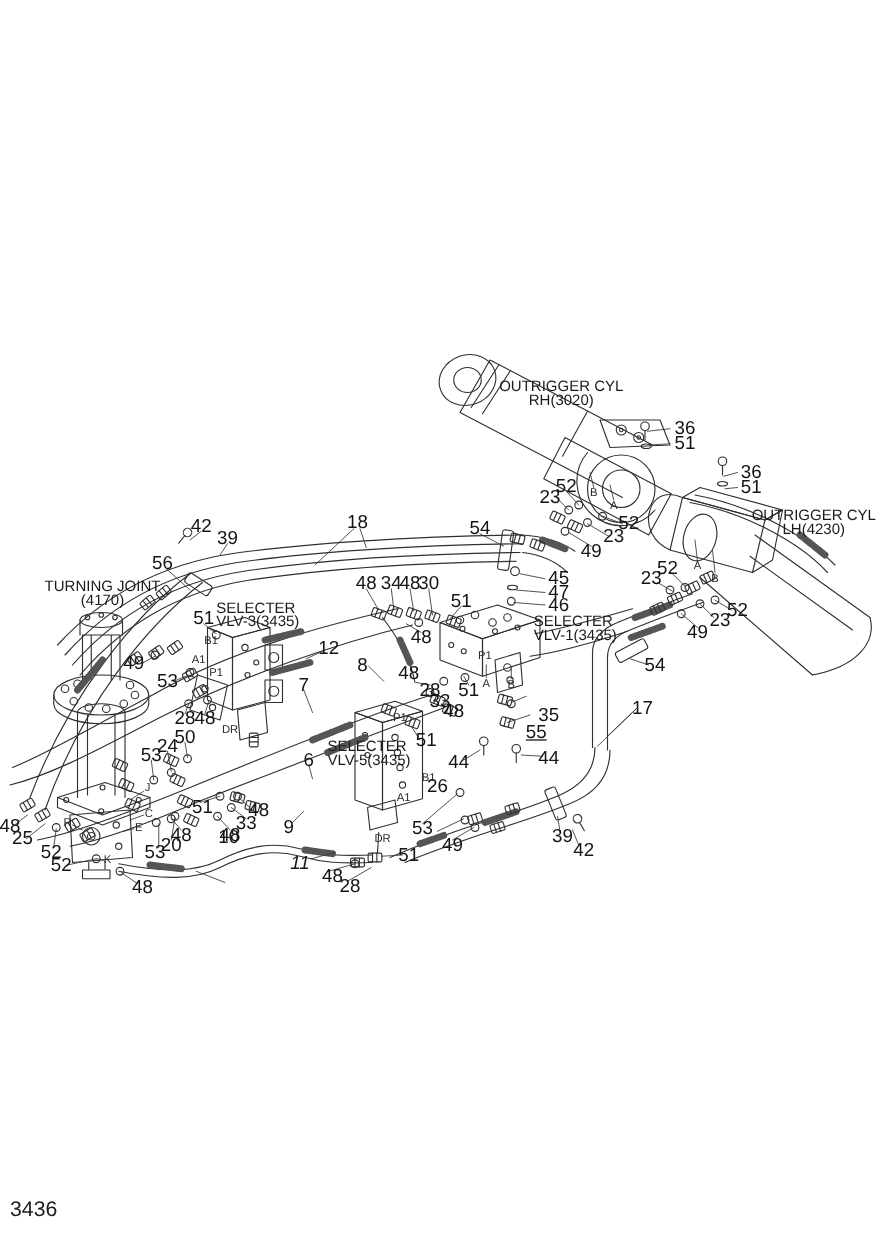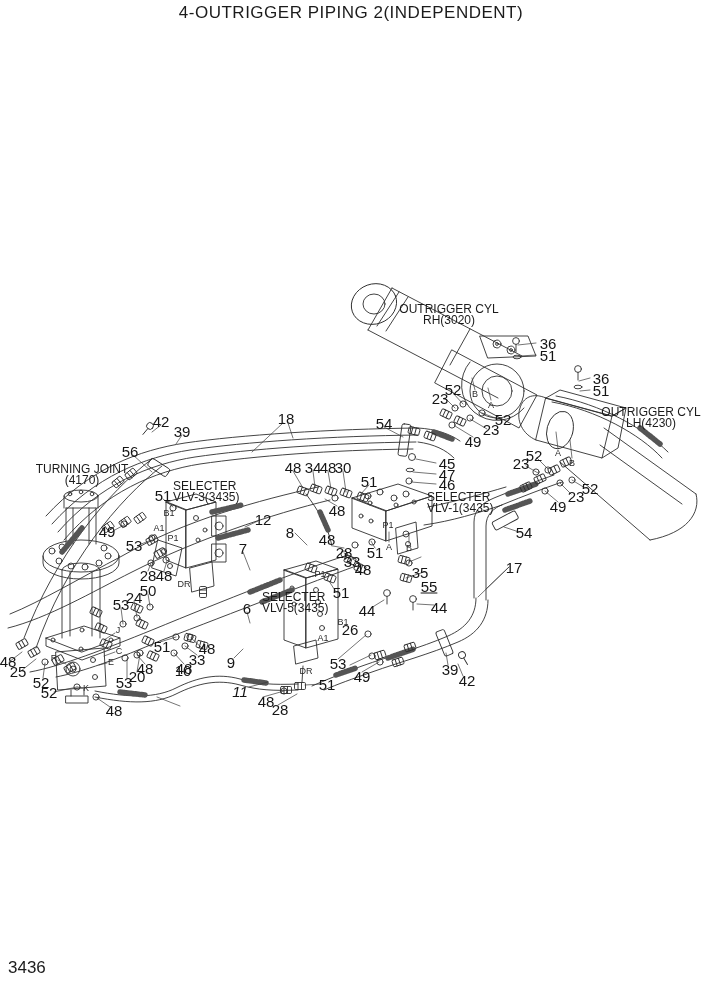--- a/index.html
+++ b/index.html
@@ -338,21 +338,21 @@
       <span class="callout" style="left: 263px; top: 519px;">12</span>
       <span class="callout" style="left: 243px; top: 548px;">7</span>
       <span class="callout" style="left: 290px; top: 532px;">8</span>
       <span class="callout" style="left: 337px; top: 510px;">48</span>
       <span class="callout" style="left: 327px; top: 539px;">48</span>
       <span class="callout" style="left: 344px; top: 552px;">28</span>
       <span class="callout" style="left: 375px; top: 552px;">51</span>
       <span class="callout" style="left: 352px; top: 561px;">33</span>
       <span class="callout" style="left: 363px; top: 569px;">48</span>
       <span class="callout" style="left: 429px; top: 586px; text-decoration: underline;">55</span>
-      <span class="callout" style="left: 420px; top: 572px;">35</span>
+      <span class="callout" style="left: 439px; top: 572px;">35</span>
       <span class="callout" style="left: 534px; top: 455px;">52</span>
       <span class="callout" style="left: 521px; top: 463px;">23</span>
       <span class="callout" style="left: 590px; top: 488px;">52</span>
       <span class="callout" style="left: 576px; top: 496px;">23</span>
       <span class="callout" style="left: 558px; top: 506px;">49</span>
       <span class="callout" style="left: 524px; top: 532px;">54</span>
       <span class="callout" style="left: 514px; top: 567px;">17</span>
       <span class="callout" style="left: 148px; top: 575px;">28</span>
       <span class="callout" style="left: 164px; top: 575px;">48</span>
       <span class="callout" style="left: 148px; top: 590px;">50</span>
@@ -424,15 +424,14 @@
       <div class="complabel lft" style="left: 427px; top: 492px;">
         <div>SELECTER</div>
         <div>VLV-1(3435)</div>
       </div>
       <div class="complabel lft" style="left: 262px; top: 592px;">
         <div>SELECTER</div>
         <div>VLV-5(3435)</div>
       </div>
     </div>
 
-  <div id="page-title">4-OUTRIGGER PIPING 2(INDEPENDENT)</div>
   <div id="page-number">3436</div>
 </div>
 
 </body></html>

